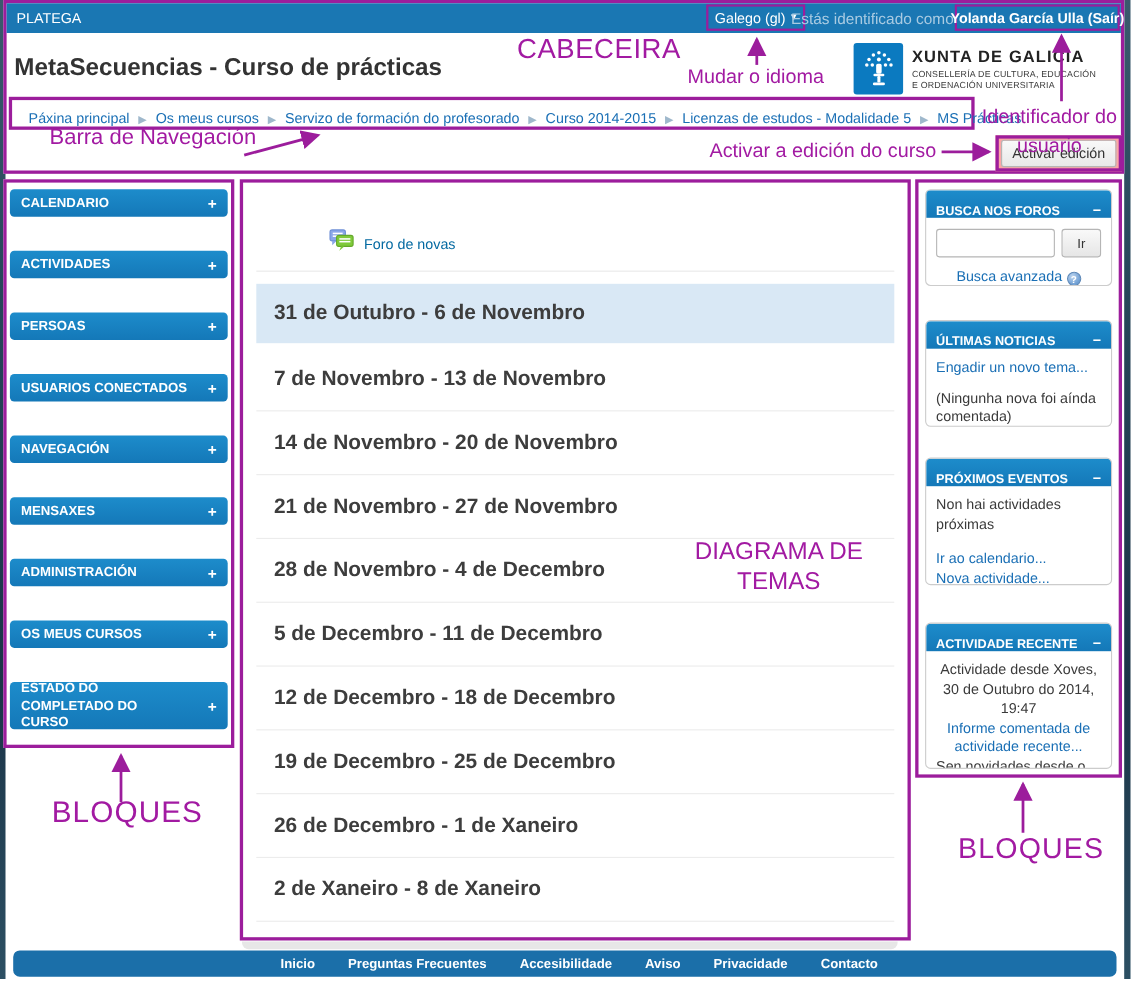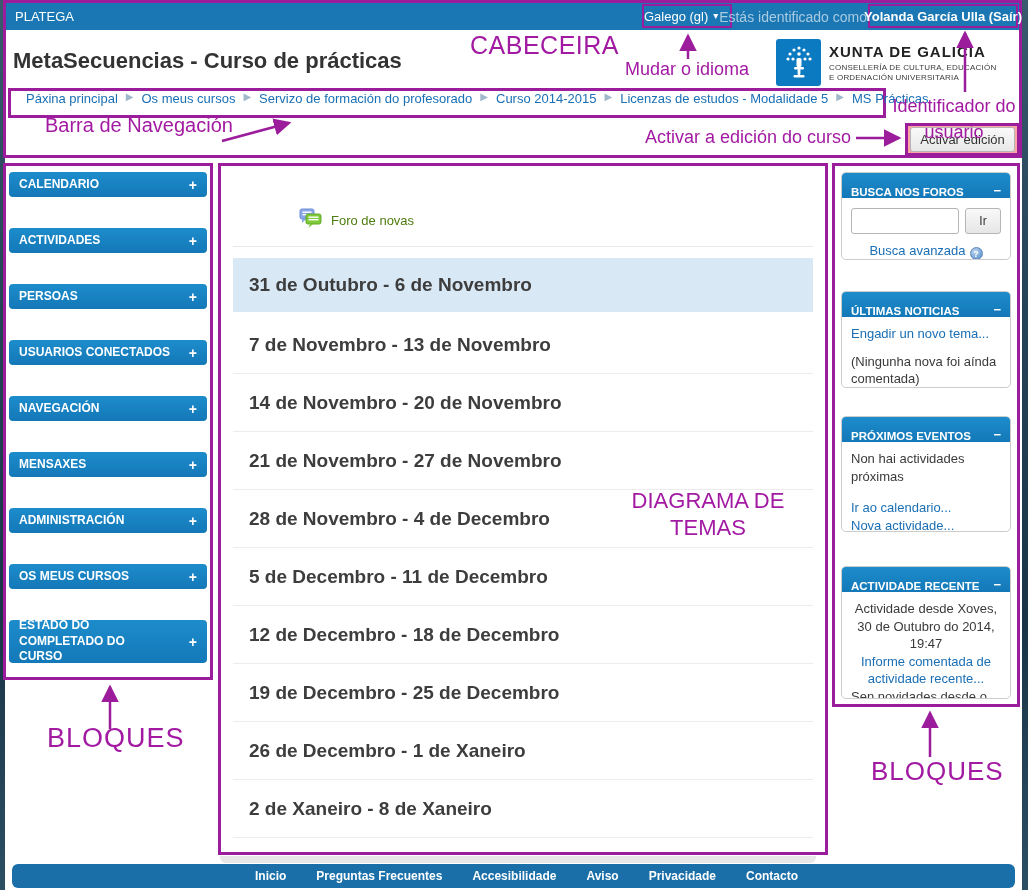--- a/index.html
+++ b/index.html
@@ -8,49 +8,49 @@
 
   
   .bg-strip { position:absolute; top:0; height:890px; background:linear-gradient(180deg,#3a5a6d 0%,#27465a 30%,#1b3447 70%,#2c4f63 100%); }
   .bg-strip.left { left:0; width:5px; }
   .bg-strip.right { right:0; width:6px; }
 
   
   .cabeceira-box { position:absolute; left:3px; top:0; width:1019px; height:158px; border:3px solid #9C1D9C; background:#fff; }
   .topbar { position:absolute; left:0; top:0; right:0; height:27px; background:#1A77B3; color:#fff; }
   .brand { position:absolute; left:9px; top:6px; font-size:13px; color:#fff; }
-  .lang-box { position:absolute; left:636px; top:1px; width:90px; height:24px; border:2px solid #9C1D9C; display:flex; align-items:center; justify-content:flex-start; gap:5px; color:#fff; font-size:13px; }
+  .lang-box { position:absolute; left:636px; top:1px; width:90px; height:24px; border:2px solid #9C1D9C; display:flex; align-items:center; justify-content:center; gap:5px; color:#fff; font-size:13px; }
   .lang-caret { font-size:10px; line-height:1; }
   .ident-prefix { position:absolute; right:152px; top:6px; font-size:14px; color:#A9CBE2; }
   .user-box { position:absolute; right:1px; top:1px; width:150px; height:24px; border:2px solid #9C1D9C; display:flex; align-items:center; justify-content:center; color:#fff; font-size:13px; font-weight:bold; white-space:nowrap; }
   .page-title { position:absolute; left:7px; top:45px; font-size:22px; font-weight:bold; color:#333; }
 
   .logo-group { position:absolute; left:770px; top:36px; display:flex; gap:8px; }
   .logo-mark { width:45px; height:47px; background:#0B7AC0; border-radius:3px; display:flex; align-items:center; justify-content:center; }
   .logo-text-name { font-size:15px; font-weight:bold; color:#222; letter-spacing:1px; padding-top:4px; }
   .logo-text-dept { font-size:8px; color:#3a3a3a; line-height:1.25; margin-top:3px; letter-spacing:0.2px; }
 
-  .breadcrumb-box { position:absolute; left:2px; top:85px; width:878px; height:30px; border:3px solid #9C1D9C; background:#fff; display:flex; align-items:flex-start; padding-left:15px; gap:8px; white-space:nowrap; }
+  .breadcrumb-box { position:absolute; left:2px; top:85px; width:878px; height:30px; border:3px solid #9C1D9C; background:#fff; display:flex; align-items:flex-end; padding-left:15px; gap:8px; white-space:nowrap; }
   .crumb { font-size:13px; color:#1A6FB5; cursor:pointer; }
   .crumb-sep { font-size:10px; color:#9fb8cc; }
 
   .edit-btn-box { position:absolute; left:899px; top:120px; width:115px; height:33px; border:3px solid #9C1D9C; display:flex; align-items:center; justify-content:center; background:#fca5a5; }
   .edit-btn { font-size:13px; color:#333; background:linear-gradient(180deg,#f9f9f9,#e8e8e8); border:1px solid #b5b5b5; border-radius:3px; padding:4px 9px; cursor:pointer; }
 
   
   .left-box { position:absolute; left:3px; top:163px; width:210px; height:517px; border:3px solid #9C1D9C; background:#fff; padding:6px 3px 0 3px; }
   .lblock { height:25px; margin-bottom:31px; background:linear-gradient(180deg,#1d8ccb,#1478b8); border-radius:4px; color:#fff; font-size:12px; font-weight:bold; display:flex; align-items:center; justify-content:space-between; padding:0 10px; cursor:pointer; }
   .lblock.tall { height:43px;gap:36px; }
   .lblock .label { line-height:1.3; }
   .plus { font-size:14px; font-weight:bold; }
 
   
   .center-box { position:absolute; left:218px; top:163px; width:610px; height:692px; border:3px solid #9C1D9C; background:#fff; }
   .forum-row { position:absolute; left:78px; top:42px; display:flex; align-items:center; gap:9px; cursor:pointer; }
-  .forum-link { font-size:13px; color:#4d7c0f; }
+  .forum-link { font-size:13px; color:#0369a1; }
   .top-divider { position:absolute; left:12px; right:12px; top:80px; border-top:1px solid #e8e8e8; }
   .weeks { position:absolute; left:12px; right:12px; top:92px; }
   .week-row { height:58px; display:flex; align-items:center; padding-left:16px; font-size:19px; font-weight:bold; color:#3d3d3d; border-bottom:1px solid #ececec; }
   .week-row.highlight { height:54px; background:#D9E8F5; border-bottom:none; margin-bottom:4px; }
 
   
   .right-box { position:absolute; left:832px; top:163px; width:188px; height:544px; border:3px solid #9C1D9C; background:#fff; }
   .rpanel { position:absolute; left:6px; width:170px; background:#fff; border:1px solid #ccc; border-radius:5px; overflow:hidden; }
   .rheader { height:25px; background:linear-gradient(180deg,#1d8ccb,#1478b8); color:#fff; font-size:11.5px; font-weight:bold; display:flex; align-items:flex-end; justify-content:space-between; padding:0 9px; cursor:pointer; }
   .minus { font-size:13px; font-weight:bold; }

